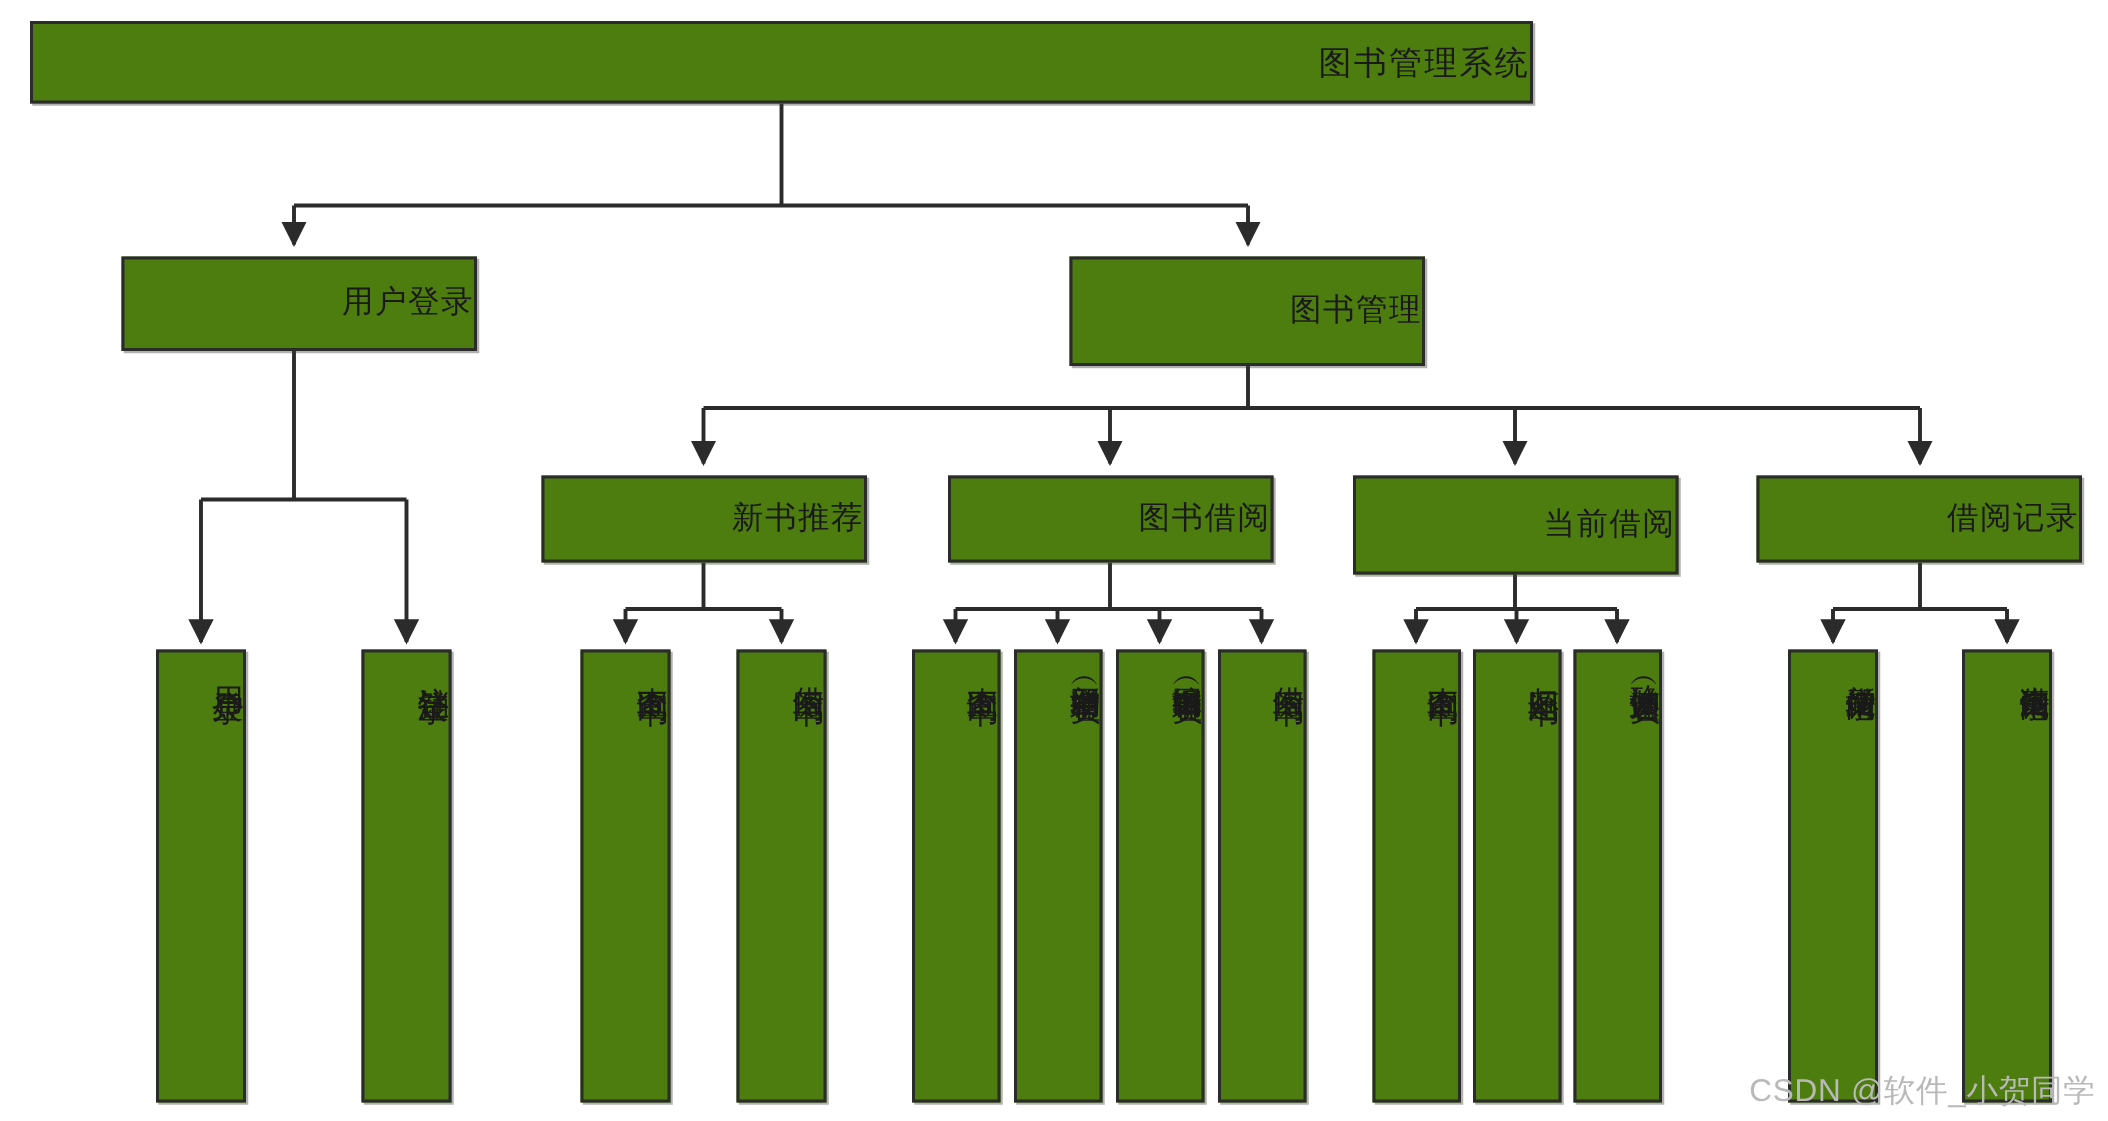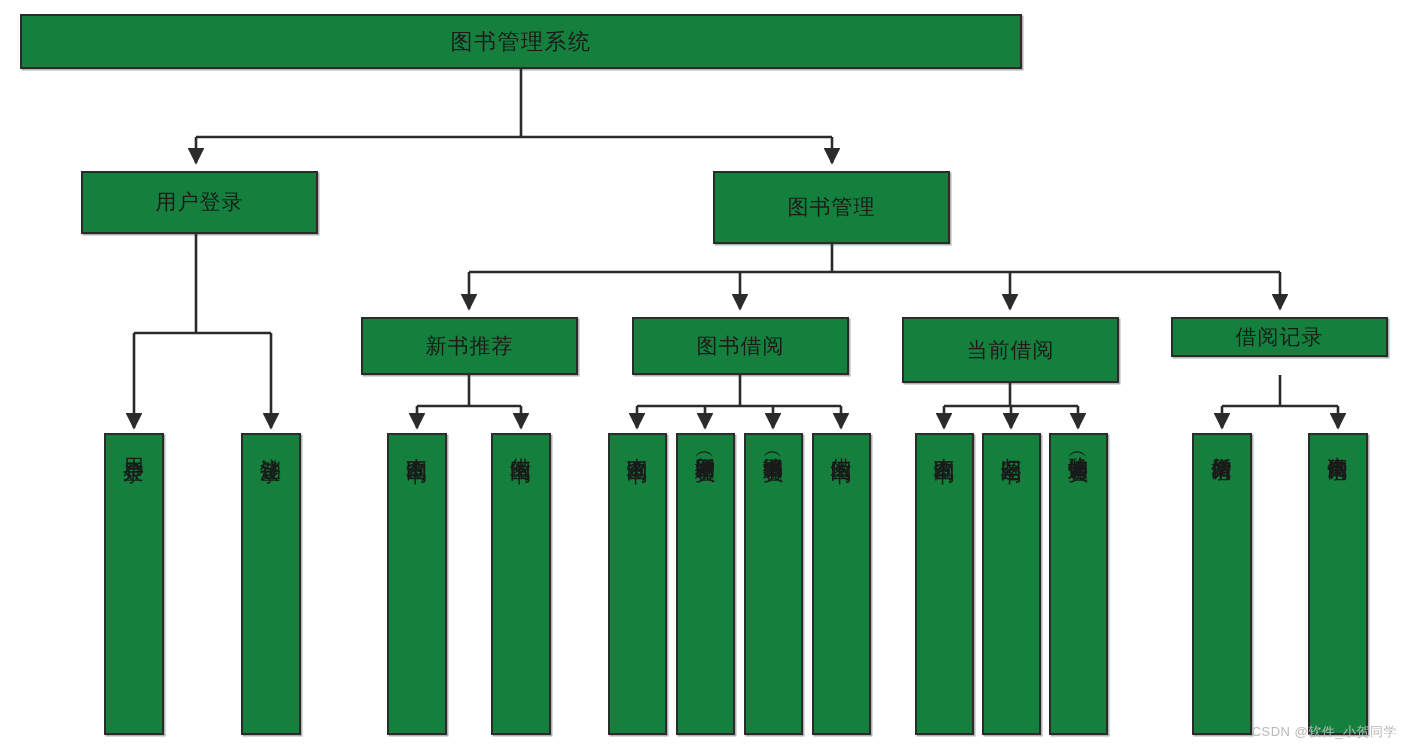--- a/index.html
+++ b/index.html
@@ -23,24 +23,24 @@
     left: 0;
     top: 0;
     width: 1405px;
     height: 747px;
     pointer-events: none;
   }
   .node {
     position: absolute;
     box-sizing: border-box;
     border: 2px solid #2b2b2b;
-    background: #15803d;
+    background: #4d7c0f;
     display: flex;
     align-items: center;
-    justify-content: center;
+    justify-content: flex-end;
     color: #1a1a1a;
     box-shadow: 1.5px 1.5px 0 rgba(60,60,60,0.40);
   }
   .node .lbl {
     display: block;
     text-align: center;
     line-height: 1.18;
     white-space: nowrap;
   }
   
@@ -66,21 +66,21 @@
     white-space: nowrap;
   }
   .node.v.tall .lbl {
     font-size: 20px;
     letter-spacing: 1px;
   }
   #watermark {
     position: absolute;
     right: 8px;
     bottom: 6px;
-    font-size: 13px;
+    font-size: 21px;
     color: #b9b9b9;
     letter-spacing: 0.5px;
     white-space: nowrap;
     user-select: none;
   }
 </style>
 </head>
 <body>
 
 <div id="canvas">
@@ -148,21 +148,21 @@
 
   <div class="node h" style="left:361px; top:317px; width:217px; height:58px;">
     <span class="lbl">新书推荐</span>
   </div>
   <div class="node h" style="left:632px; top:317px; width:217px; height:58px;">
     <span class="lbl">图书借阅</span>
   </div>
   <div class="node h" style="left:902px; top:317px; width:217px; height:66px;">
     <span class="lbl">当前借阅</span>
   </div>
-  <div class="node h" style="left:1171px; top:317px; width:217px; height:40px;">
+  <div class="node h" style="left:1171px; top:317px; width:217px; height:58px;">
     <span class="lbl">借阅记录</span>
   </div>
 
   <div class="node v" style="left:104px; top:433px; width:60px; height:302px;">
     <span class="lbl">用户登录</span>
   </div>
   <div class="node v" style="left:241px; top:433px; width:60px; height:302px;">
     <span class="lbl">注销登录</span>
   </div>
 

